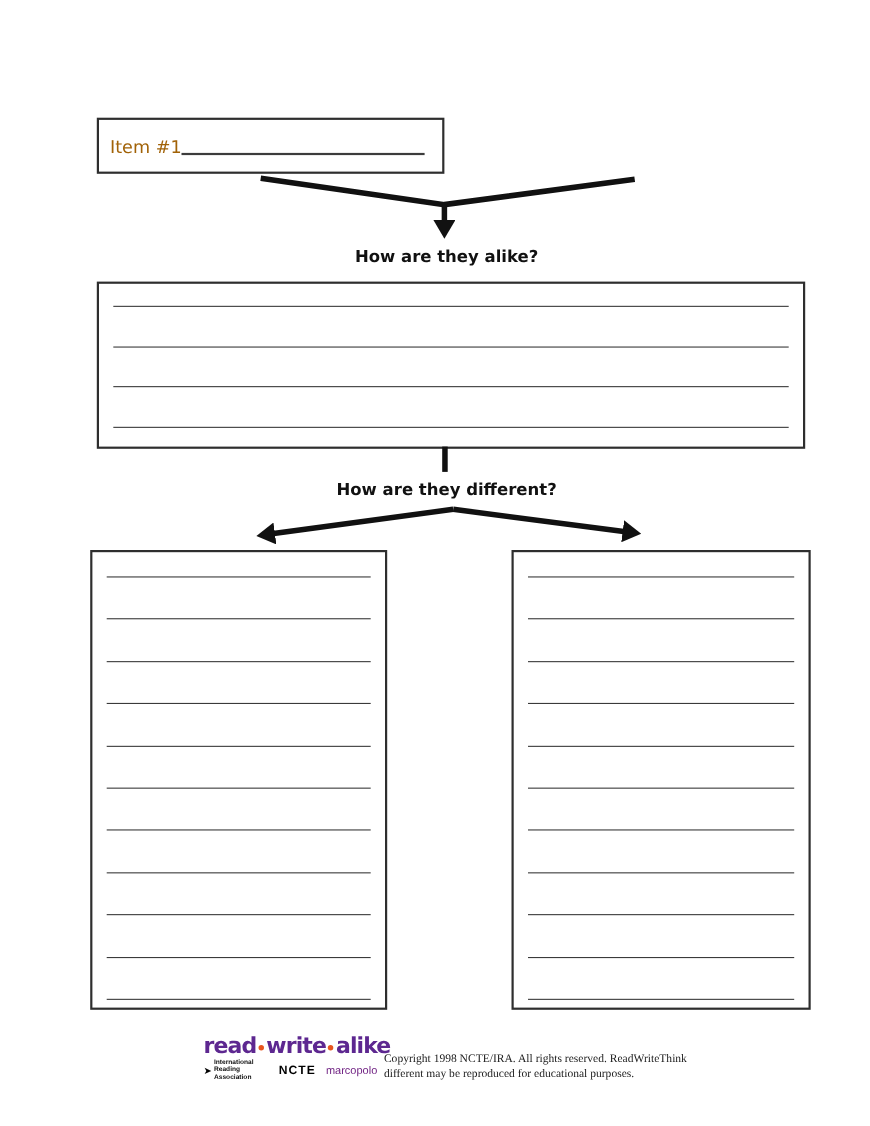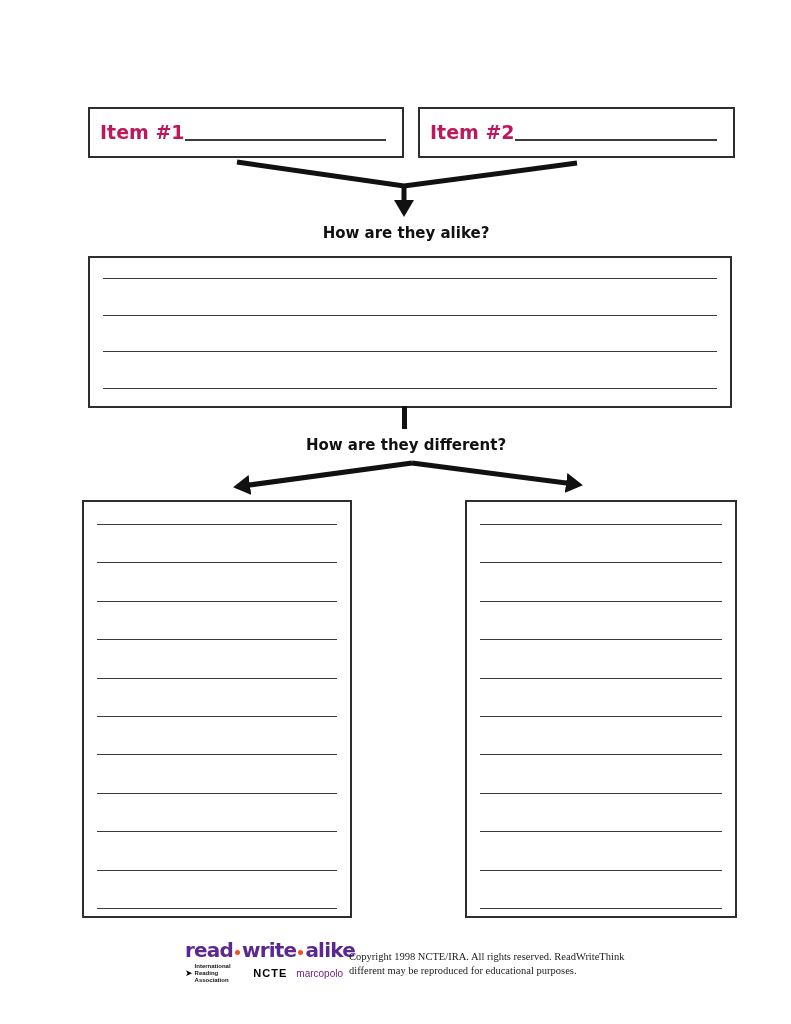--- a/index.html
+++ b/index.html
@@ -22,21 +22,21 @@
     position:absolute;
     border:2px solid #2e2e2e;
     background:#fff;
     box-sizing:border-box;
   }
   .item-box-1{left:88px;top:107px;width:316px;height:51px;}
   .item-box-2{left:418px;top:107px;width:317px;height:51px;}
   .item-row{display:flex;align-items:flex-end;padding:8px 12px 0 10px;height:26px;}
   .item-label{
     font-family:"DejaVu Sans",sans-serif;
-    font-weight:bold;font-size:19px;color:#be185d;white-space:nowrap;
+    font-weight:normal;font-size:16px;color:#a16207;white-space:nowrap;
   }
   .item-blank{flex:1;margin:0 4px 2px 0;border-bottom:2px solid #3c3c3c;height:16px;}
   .heading{
     position:absolute;left:0;width:812px;text-align:center;
     font-family:"DejaVu Sans",sans-serif;
     font-weight:bold;font-size:15px;color:#111;
   }
   .heading-alike{top:224px;}
   .heading-different{top:436px;}
   .arrow-svg{position:absolute;left:0;}
@@ -45,21 +45,21 @@
   .connector{position:absolute;left:402px;top:406px;width:5px;height:23px;background:#111;}
   .alike-box{left:88px;top:256px;width:644px;height:152px;}
   .diff-box-left{left:82px;top:500px;width:270px;height:418px;}
   .diff-box-right{left:465px;top:500px;width:272px;height:418px;}
   .lines-wrap{padding:0 13px;}
   .wline{border-bottom:1.6px solid #3a3a3a;}
   .alike-box .wline{height:35.5px;}
   .alike-box .wline:first-child{height:20px;}
   .diff-box-left .wline,.diff-box-right .wline{height:37.4px;}
   .diff-box-left .wline:first-child,.diff-box-right .wline:first-child{height:22px;}
-  .footer{position:absolute;left:185px;top:940px;width:520px;display:flex;align-items:center;}
+  .footer{position:absolute;left:185px;top:940px;width:520px;display:flex;align-items:flex-end;}
   .logo-block{width:158px;}
   .logo-wordmark{
     display:flex;align-items:center;
     font-family:"DejaVu Sans",sans-serif;
     font-weight:bold;font-size:20px;letter-spacing:-0.8px;
     color:#5d2790;line-height:1;
   }
   .logo-dot{width:5px;height:5px;border-radius:50%;background:#e8551e;margin:4px 2px 0 2px;flex:0 0 auto;}
   .logo-subrow{display:flex;align-items:center;margin-top:3px;gap:9px;}
   .ira{display:flex;align-items:center;gap:2px;}
@@ -75,26 +75,20 @@
 </style>
 </head>
 <body>
 
 <div class="page">
 
 
   <div class="box item-box-1">
     <div class="item-row">
       <span class="item-label">Item #1</span>
-      <span class="item-blank"></span>
-    </div>
-  </div>
-  <div class="box item-box-2">
-    <div class="item-row">
-      <span class="item-label">Item #2</span>
       <span class="item-blank"></span>
     </div>
   </div>
 
   <svg class="arrow-svg svg-top" width="791" height="70">
     <defs>
       <marker id="ah1" markerUnits="userSpaceOnUse" markerWidth="18" markerHeight="20" refX="8" refY="10" orient="auto">
         <path d="M0,0 L17,10 L0,20 z" fill="#111"></path>
       </marker>
     </defs>

